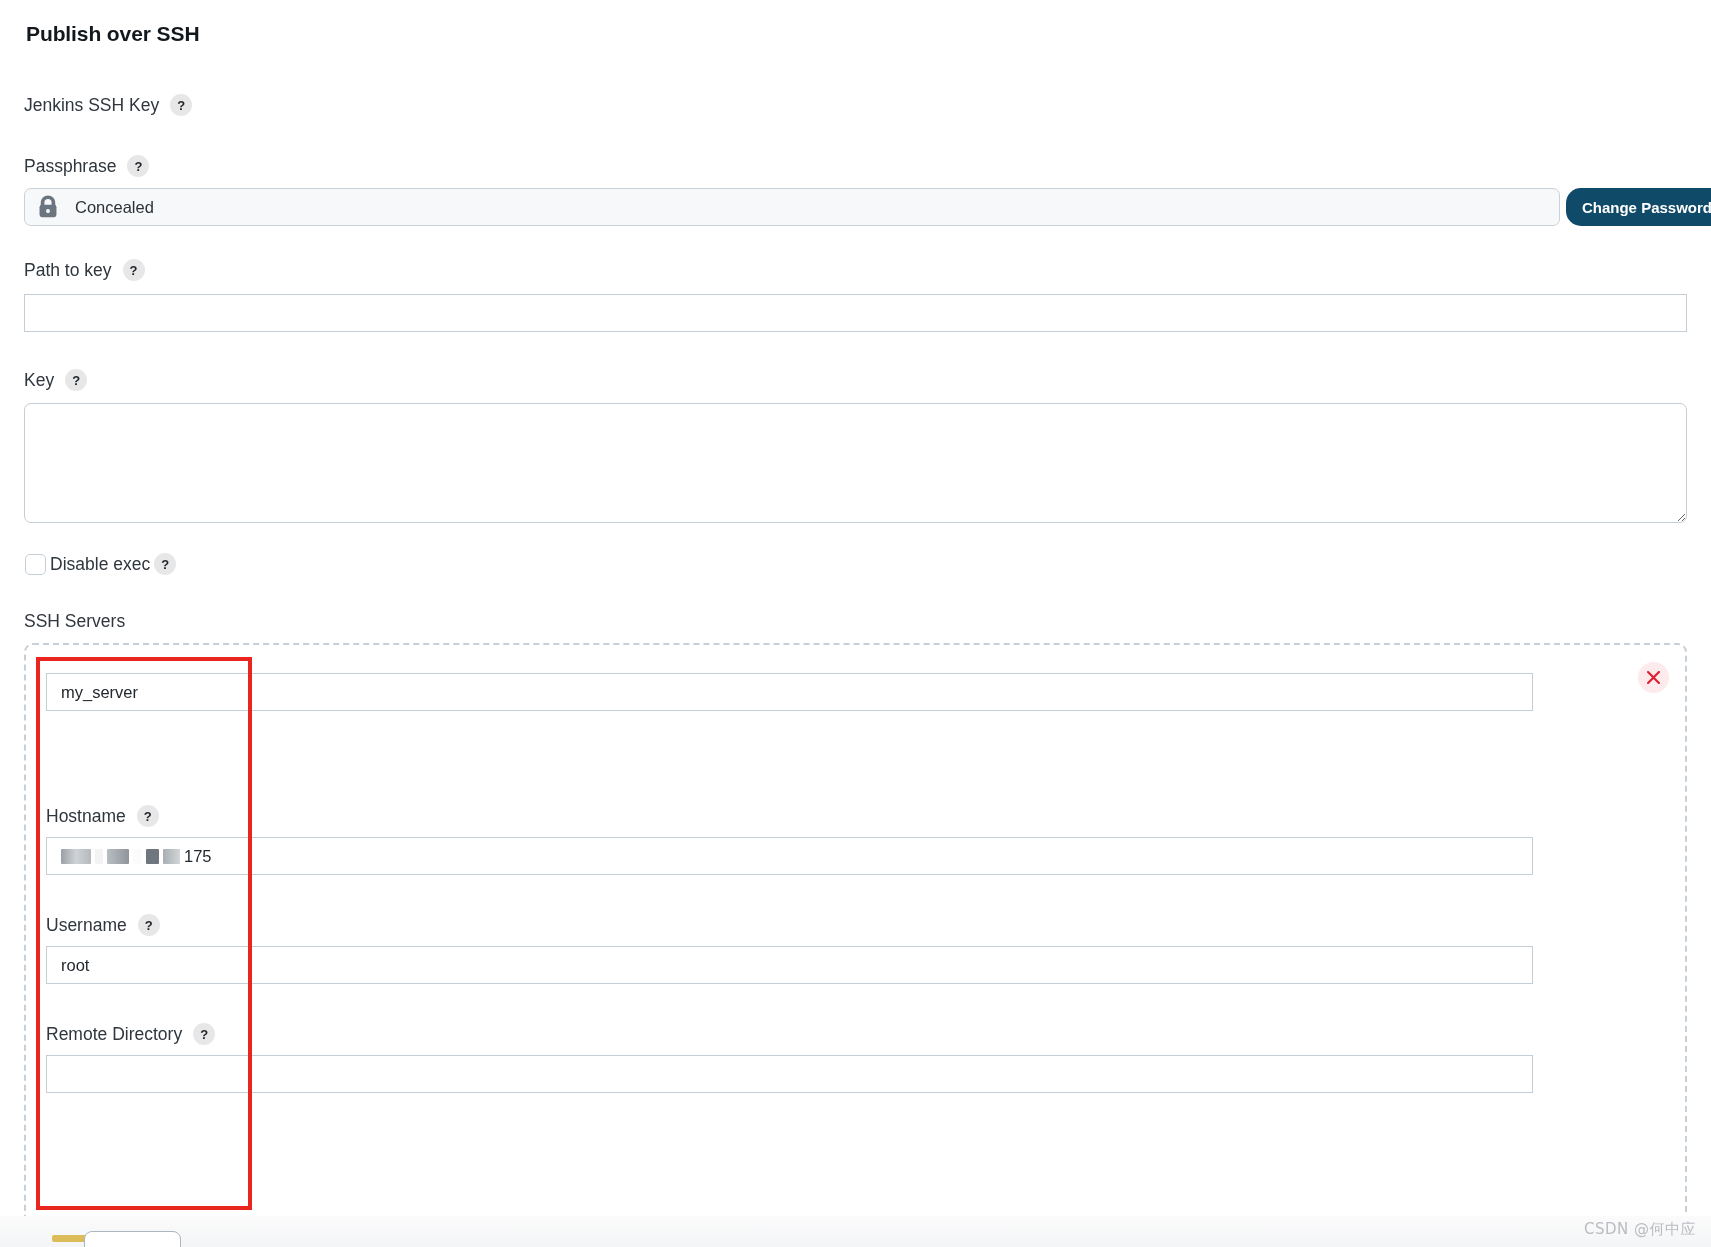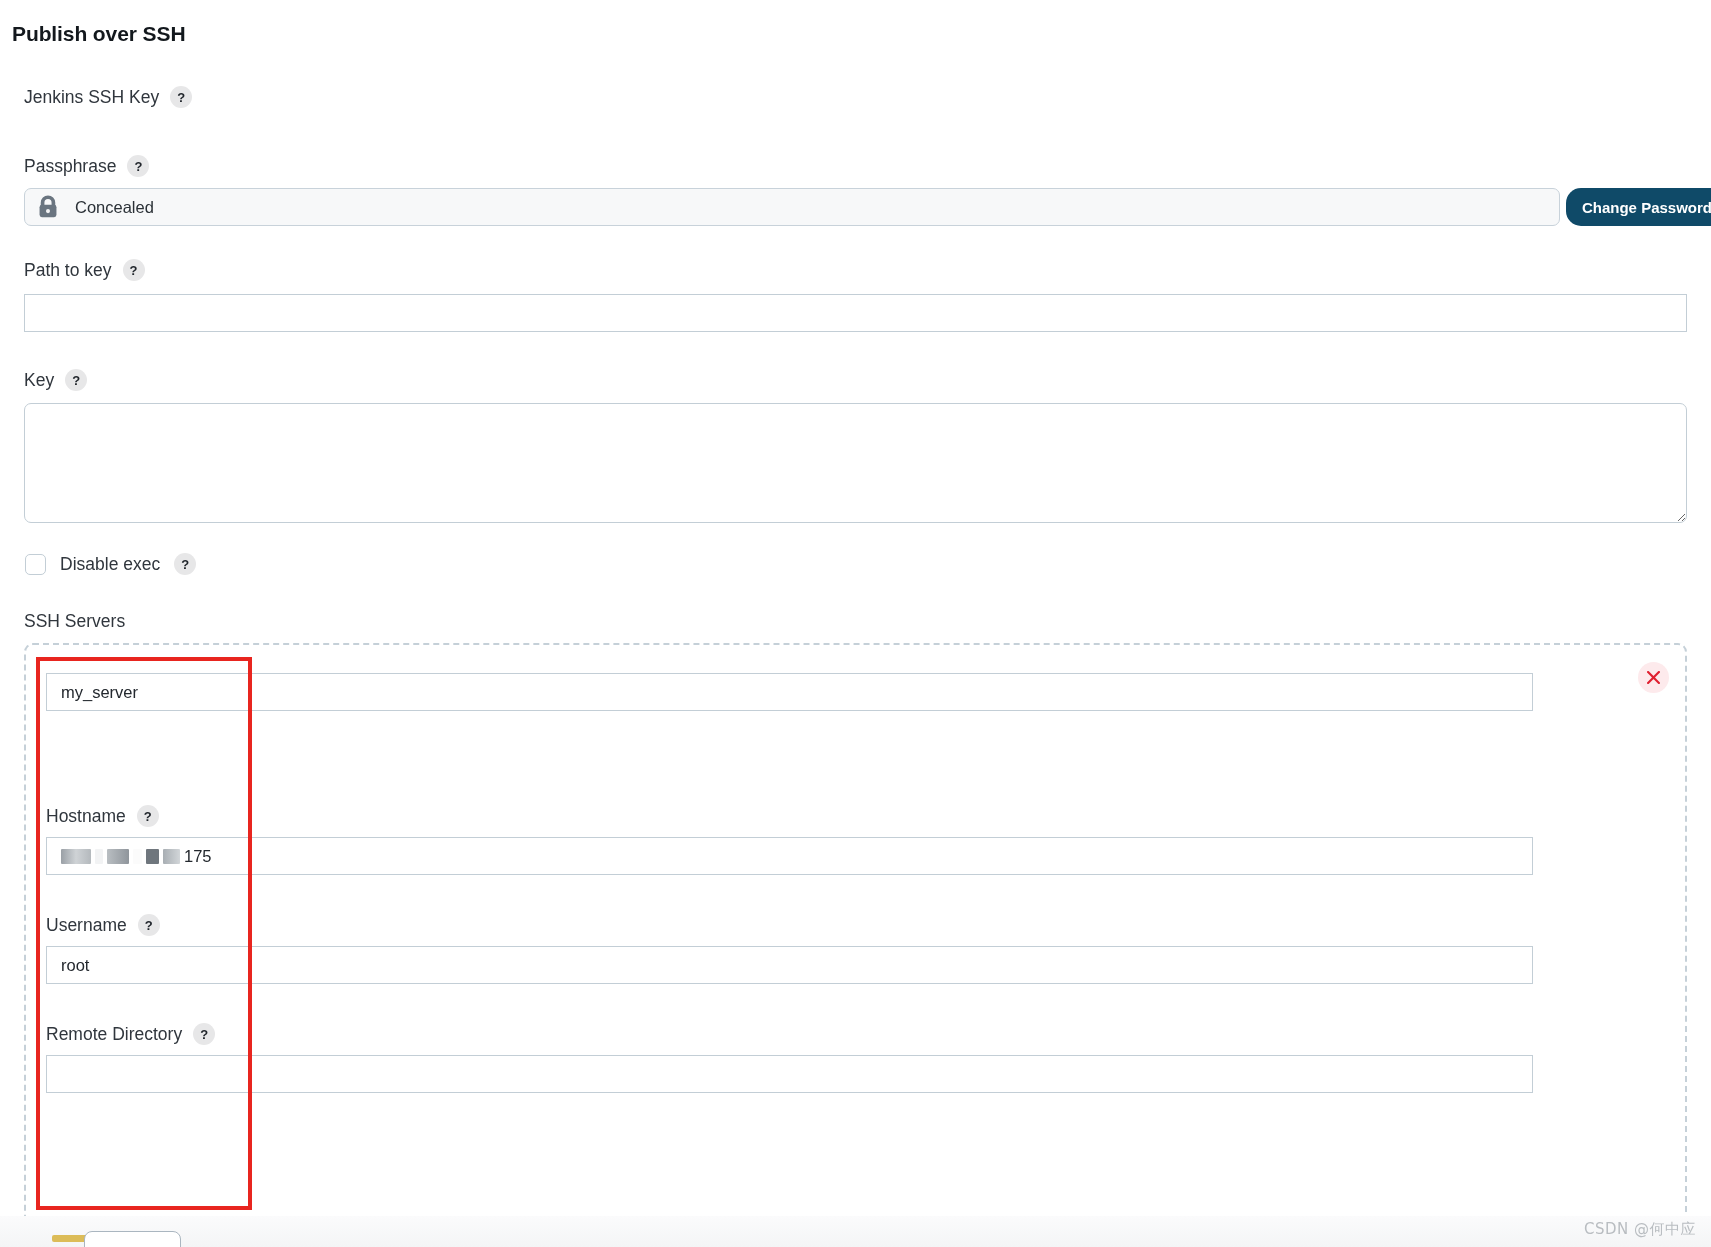--- a/index.html
+++ b/index.html
@@ -12,21 +12,21 @@
     color: #1f2329;
     overflow: hidden;
     position: relative;
   }
 
   .page { position: relative; width: 1711px; height: 1247px; }
 
   
   .page-title {
     position: absolute;
-    left: 12px; top: 22px;
+    left: 26px; top: 22px;
     font-size: 21px;
     font-weight: bold;
     letter-spacing: -0.1px;
     color: #13181d;
   }
 
   
   .field-label {
     font-size: 17.5px;
     color: #30363d;
@@ -125,21 +125,21 @@
     cursor: pointer;
     white-space: nowrap;
   }
 
   
   .checkbox-row {
     position: absolute;
     left: 25px; top: 553px;
     display: flex;
     align-items: center;
-    gap: 14px;
+    gap: 4px;
   }
   .checkbox-box {
     width: 21px; height: 21px;
     border: 1.8px solid #c3ced6;
     border-radius: 5px;
     background: #fff;
     cursor: pointer;
     flex: none;
   }
   .checkbox-label {
@@ -252,21 +252,21 @@
     white-space: nowrap;
   }
 </style>
 </head>
 <body>
 
 <div class="page">
 
   <div class="page-title">Publish over SSH</div>
 
-  <div style="position:absolute; left:24px; top:86px;text-align:right;" class="field-label">
+  <div style="position:absolute; left:24px; top:94px;text-align:right;" class="field-label">
     <span>Jenkins SSH Key</span>
     <span class="help-icon">?</span>
   </div>
 
   <div style="position:absolute; left:24px; top:155px;" class="field-label">
     <span>Passphrase</span>
     <span class="help-icon">?</span>
   </div>
 
   <div class="concealed-row">

